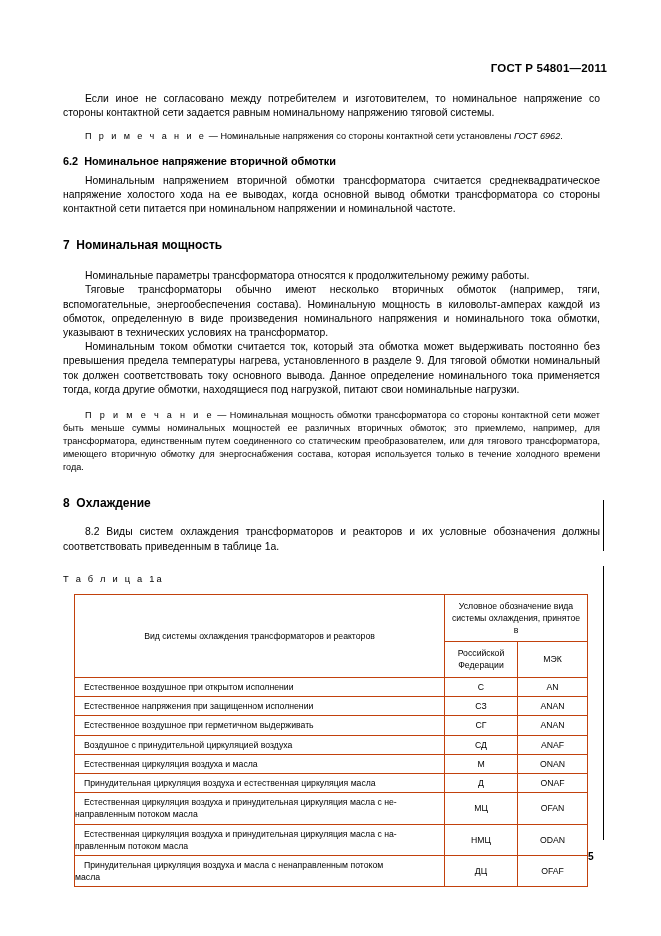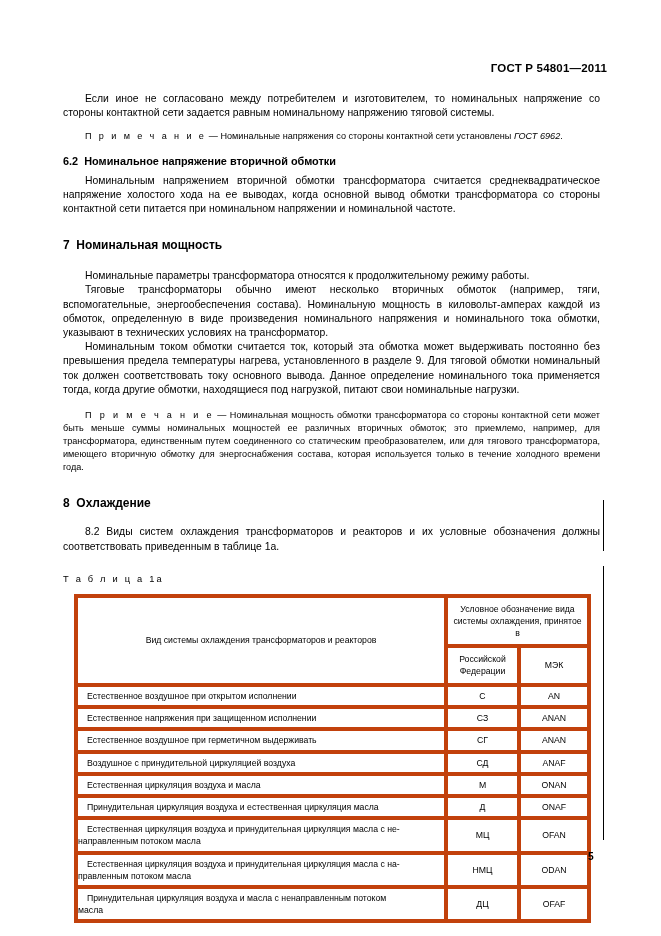--- a/index.html
+++ b/index.html
@@ -82,21 +82,21 @@
     margin: 0;
   }
   table.cool {
     border-collapse: collapse;
     width: 513px;
     margin-top: 8px;
     margin-left: 11px;
     table-layout: fixed;
   }
   table.cool td, table.cool th {
-    border: 4px solid #c2410c;
+    border: 1px solid #c2410c;
     font-weight: normal;
     font-size: 8.7px;
     line-height: 12.2px;
     padding: 0;
     vertical-align: middle;
   }
   table.cool th.desc-head {
     text-align: center;
     padding: 17px 6px;
   }
@@ -147,21 +147,21 @@
 </style>
 </head>
 <body>
 
 <div class="page">
 
   <div class="header">ГОСТ Р 54801—2011</div>
 
   <div class="content">
 
-    <p class="indent">Если иное не согласовано между потребителем и изготовителем, то номинальных напряжение со стороны контактной сети задается равным номинальному напряжению тяговой системы.</p>
+    <p class="indent">Если иное не согласовано между потребителем и изготовителем, то номинальное напряжение со стороны контактной сети задается равным номинальному напряжению тяговой системы.</p>
 
     <div class="sp10"></div>
     <p class="note"><span class="lbl">П р и м е ч а н и е</span><span> — </span><span>Номинальные напряжения со стороны контактной сети установлены </span><span class="ital">ГОСТ 6962</span><span>.</span></p>
 
     <div class="sp10"></div>
     <h3><span>6.2</span>&nbsp;&nbsp;<span>Номинальное напряжение вторичной обмотки</span></h3>
     <div class="sp6"></div>
     <p class="indent">Номинальным напряжением вторичной обмотки трансформатора считается среднеквадратическое напряжение холостого хода на ее выводах, когда основной вывод обмотки трансформатора со стороны контактной сети питается при номинальном напряжении и номинальной частоте.</p>
 
     <div class="sp22"></div>

